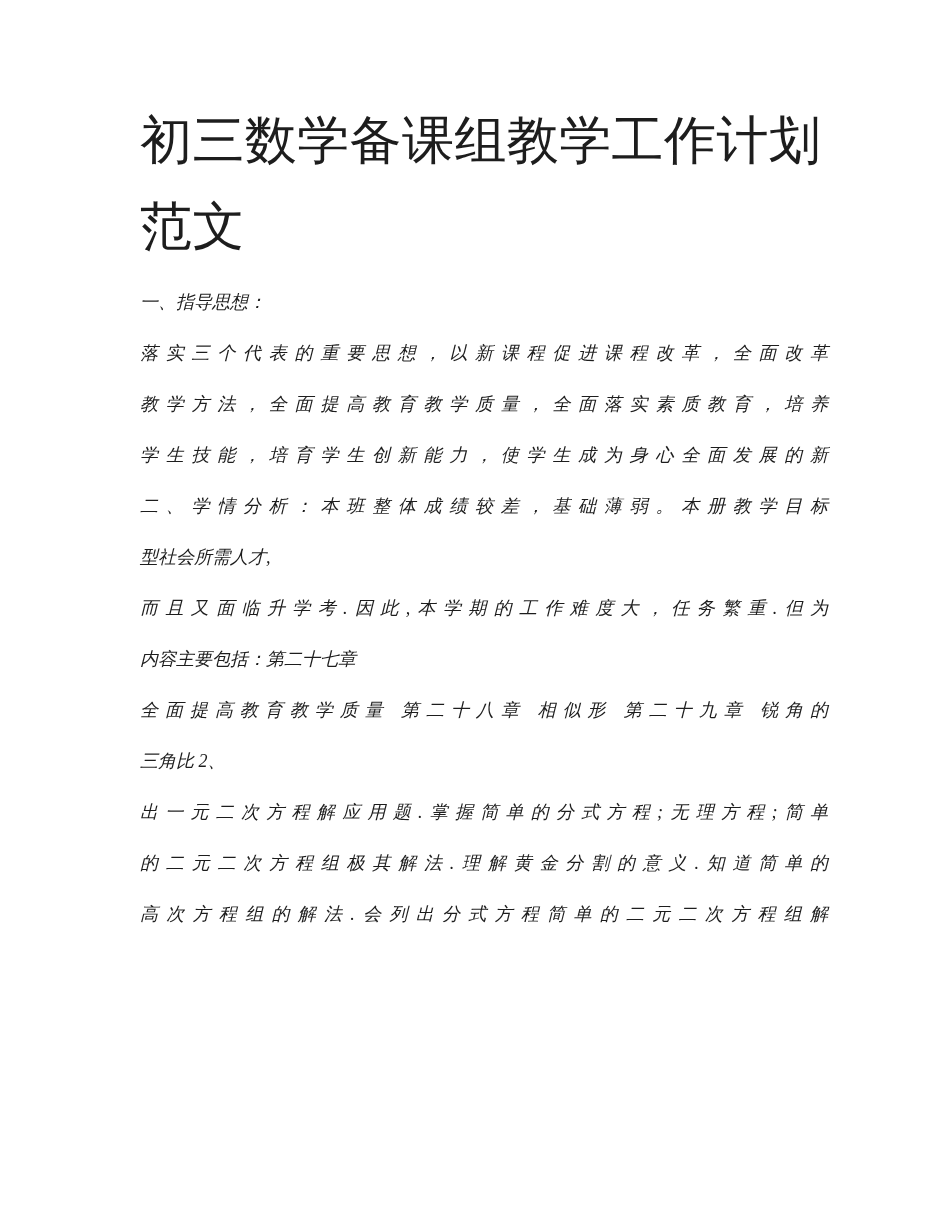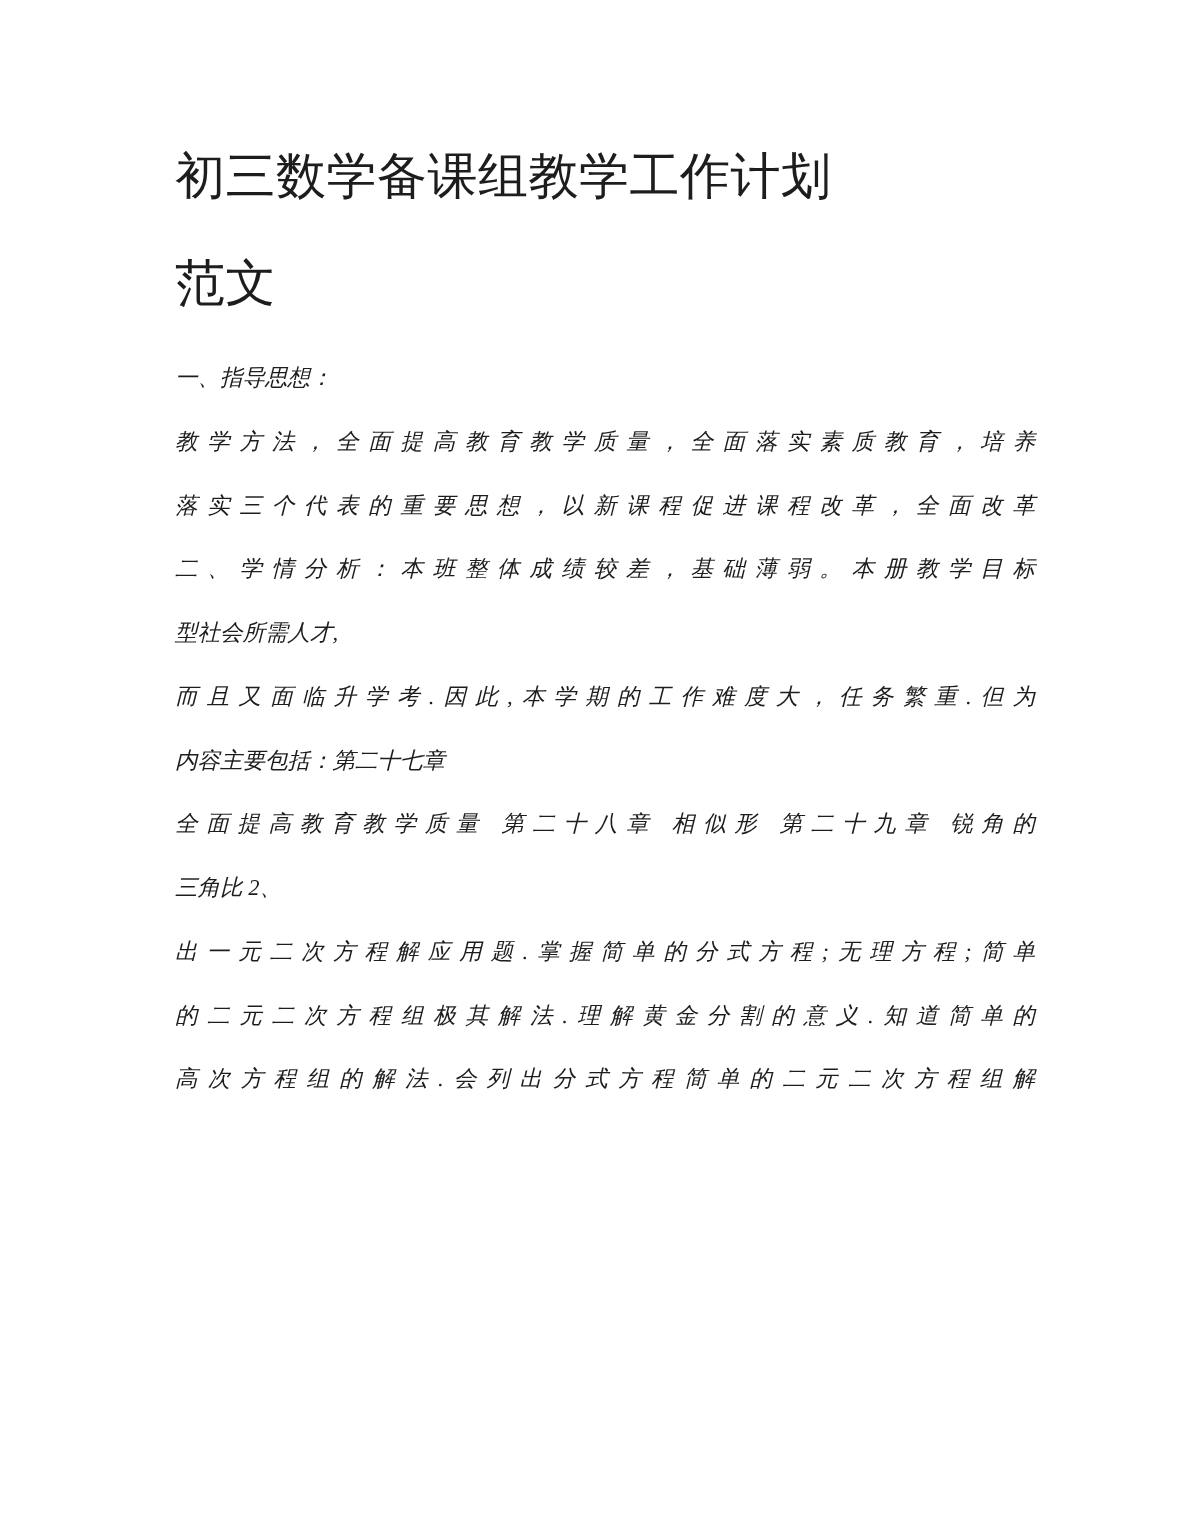--- a/index.html
+++ b/index.html
@@ -20,21 +20,21 @@
     font-family: "Liberation Serif", "DejaVu Serif", serif;
     overflow: hidden;
   }
   .content {
     position: absolute;
     left: 140px;
     top: 98px;
     width: 688px;
   }
   .title {
-    font-size: 40px;
+    font-size: 52px;
     line-height: 86px;
     font-weight: normal;
     letter-spacing: 0.4px;
   }
   .body-text {
     margin-top: 7px;
     font-size: 18px;
     line-height: 51px;
     font-style: italic;
   }
@@ -53,22 +53,23 @@
 <div class="page">
   <div class="content">
 
     <div class="title">
       <div class="title-line">初三数学备课组教学工作计划</div>
       <div class="title-line">范文</div>
     </div>
 
     <div class="body-text">
       <div class="line">一、指导思想：</div>
+      <div class="line fill">落实三个代表的重要思想，以新课程促进课程改革，全面改革</div>
       <div class="line fill">教学方法，全面提高教育教学质量，全面落实素质教育，培养</div>
-      <div class="line fill">落实三个代表的重要思想，以新课程促进课程改革，全面改革</div>
+      <div class="line fill">学生技能，培育学生创新能力，使学生成为身心全面发展的新</div>
       <div class="line fill">二、学情分析：本班整体成绩较差，基础薄弱。本册教学目标</div>
       <div class="line">型社会所需人才,</div>
       <div class="line fill">而且又面临升学考.因此,本学期的工作难度大，任务繁重.但为</div>
       <div class="line">内容主要包括：第二十七章</div>
       <div class="line fill">全面提高教育教学质量 第二十八章 相似形 第二十九章 锐角的</div>
       <div class="line">三角比 2、</div>
       <div class="line fill">出一元二次方程解应用题.掌握简单的分式方程;无理方程;简单</div>
       <div class="line fill">的二元二次方程组极其解法.理解黄金分割的意义.知道简单的</div>
       <div class="line fill">高次方程组的解法.会列出分式方程简单的二元二次方程组解</div>
     </div>

